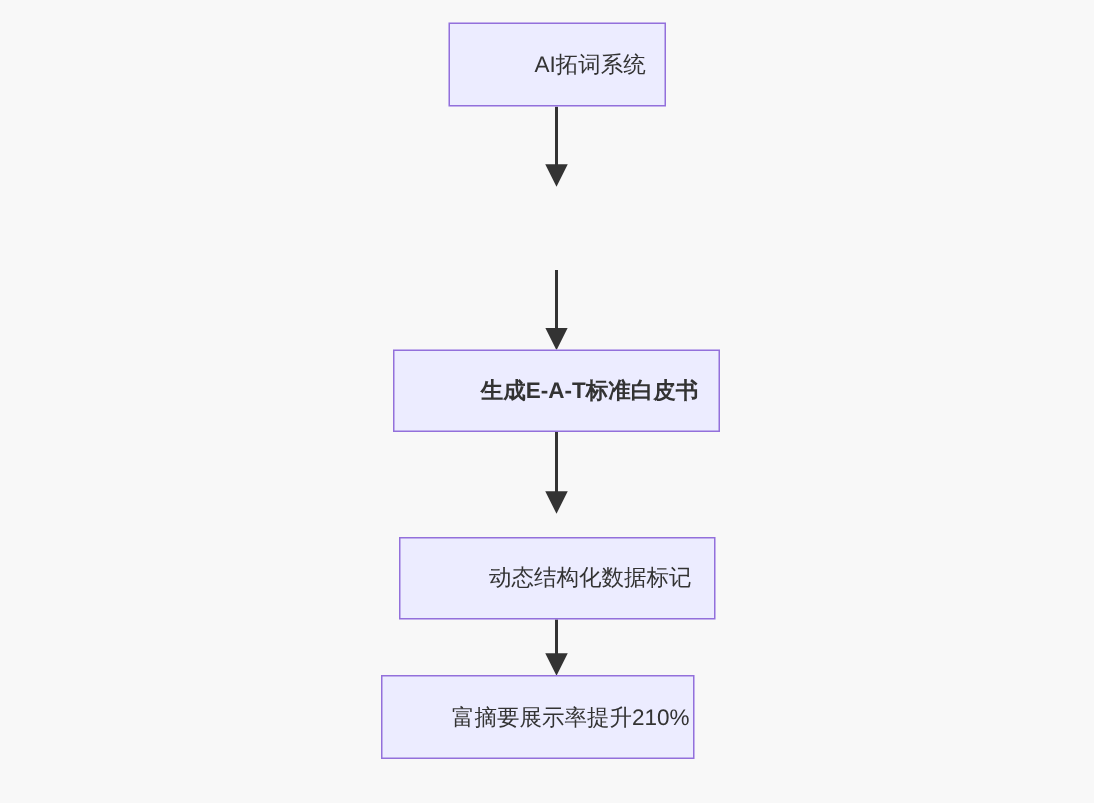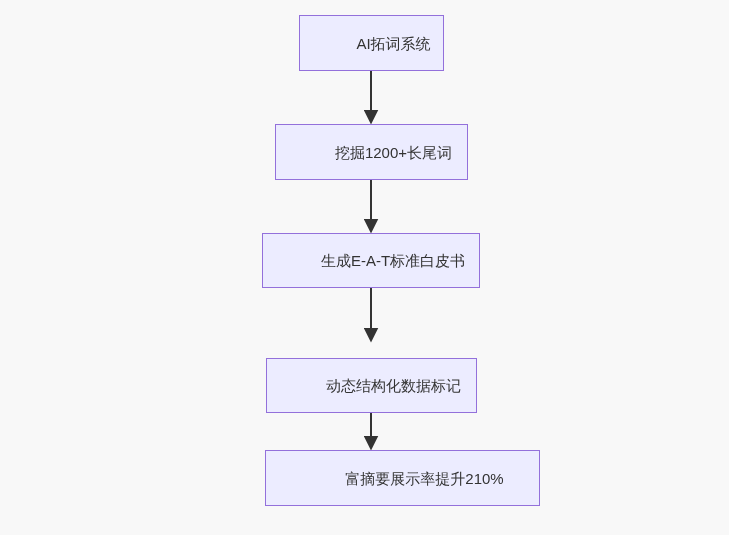--- a/index.html
+++ b/index.html
@@ -34,23 +34,23 @@
     line-height: 1;
     display: flex;
     align-items: center;
     justify-content: center;
     text-align: center;
     white-space: nowrap;
     padding-left: 44px;
   }
   .node-1 { left: 299px; top: 15px;  width: 145px; height: 56px; }
   .node-2 { left: 275px; top: 124px; width: 193px; height: 56px; }
-  .node-3 { left: 262px; top: 233px; width: 218px; height: 55px; }
+  .node-3 { left: 262px; top: 233px; width: 218px; height: 55px; font-weight: bold; }
   .node-4 { left: 266px; top: 358px; width: 211px; height: 55px; }
-  .node-5 { left: 265px; top: 450px; width: 275px; height: 56px; }
+  .node-5 { left: 254px; top: 450px; width: 209px; height: 56px; }
 </style>
 </head>
 <body>
 
 <div class="canvas">
 
   <svg class="edges-layer" width="729" height="535" viewBox="0 0 729 535" xmlns="http://www.w3.org/2000/svg">
     <defs>
       <marker id="arrowhead" viewBox="0 0 10 10" refX="7" refY="5" markerWidth="7.5" markerHeight="7.5" orient="auto-start-reverse">
         <path d="M 0 0 L 10 5 L 0 10 z" fill="#333333"></path>
@@ -59,23 +59,20 @@
     <line x1="371" y1="71" x2="371" y2="120" stroke="#333333" stroke-width="2" marker-end="url(#arrowhead)"></line>
     <line x1="371" y1="180" x2="371" y2="229" stroke="#333333" stroke-width="2" marker-end="url(#arrowhead)"></line>
     <line x1="371" y1="288" x2="371" y2="338" stroke="#333333" stroke-width="2" marker-end="url(#arrowhead)"></line>
     <line x1="371" y1="397" x2="371" y2="446" stroke="#333333" stroke-width="2" marker-end="url(#arrowhead)"></line>
   </svg>
 
   <div class="node node-1">
     <span>AI拓词系统</span>
   </div>
 
-  <div class="node node-2">
-    <span>挖掘1200+长尾词</span>
-  </div>
 
   <div class="node node-3">
     <span>生成E-A-T标准白皮书</span>
   </div>
 
   <div class="node node-4">
     <span>动态结构化数据标记</span>
   </div>
 
   <div class="node node-5">

